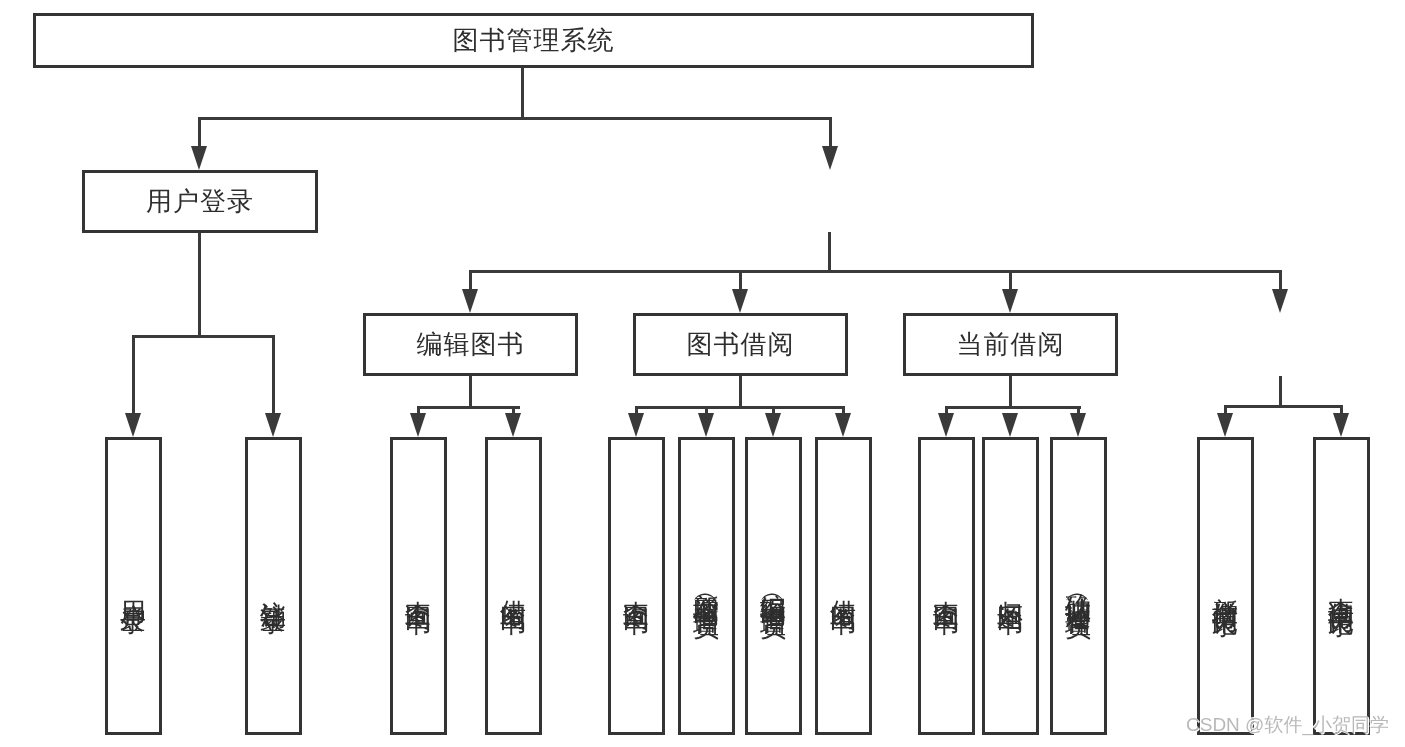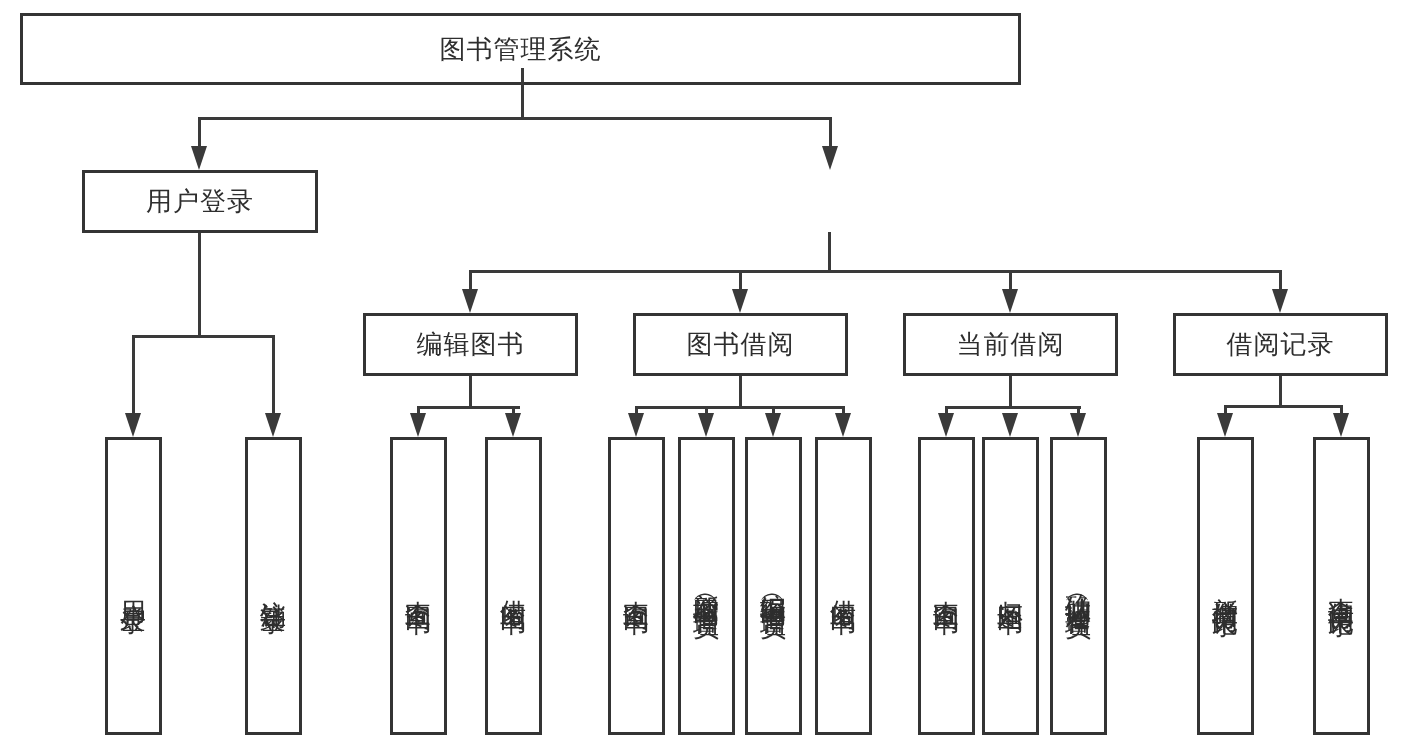--- a/index.html
+++ b/index.html
@@ -51,21 +51,21 @@
     white-space: nowrap;
     text-shadow: 1px 1px 0 #ffffff, -1px -1px 0 #ffffff;
     z-index: 5;
   }
 </style>
 </head>
 <body>
 
 <div id="canvas">
 
-  <div class="node" style="left:20px;top:13px;width:1001px;height:72px">
+  <div class="node" style="left:33px;top:13px;width:1001px;height:55px">
     <span class="lbl">图书管理系统</span>
   </div>
 
   <div class="vl" style="left:521px;top:68px;height:50px"></div>
   <div class="hl" style="left:198px;top:117px;width:634px"></div>
   <div class="vl" style="left:198px;top:117px;height:32px"></div>
   <div class="vl" style="left:829px;top:117px;height:32px"></div>
   <div class="ar" style="left:191px;top:146px"></div>
   <div class="ar" style="left:822px;top:146px"></div>
 
@@ -92,23 +92,20 @@
   <div class="ar" style="left:1272px;top:289px"></div>
 
   <div class="node" style="left:363px;top:313px;width:215px;height:63px">
     <span class="lbl">编辑图书</span>
   </div>
   <div class="node" style="left:903px;top:313px;width:215px;height:63px">
     <span class="lbl">当前借阅</span>
   </div>
   <div class="node" style="left:633px;top:313px;width:215px;height:63px">
     <span class="lbl">图书借阅</span>
-  </div>
-  <div class="node" style="left:1173px;top:313px;width:215px;height:63px">
-    <span class="lbl">借阅记录</span>
   </div>
 
   <div class="vl" style="left:469px;top:376px;height:32px"></div>
   <div class="hl" style="left:417px;top:406px;width:103px"></div>
   <div class="vl" style="left:417px;top:406px;height:14px"></div>
   <div class="vl" style="left:512px;top:406px;height:14px"></div>
   <div class="ar" style="left:410px;top:413px"></div>
   <div class="ar" style="left:505px;top:413px"></div>
 
   <div class="vl" style="left:739px;top:376px;height:32px"></div>
@@ -170,14 +167,15 @@
   <div class="node leaf" style="left:1050px">
     <span class="lbl vt">确认归还（管理员）</span>
   </div>
   <div class="node leaf" style="left:1197px">
     <span class="lbl vt">新增借阅记录</span>
   </div>
   <div class="node leaf" style="left:1313px">
     <span class="lbl vt">查询借阅记录</span>
   </div>
 
+  <div id="watermark">CSDN @软件_小贺同学</div>
 
 </div>
 
 </body></html>

